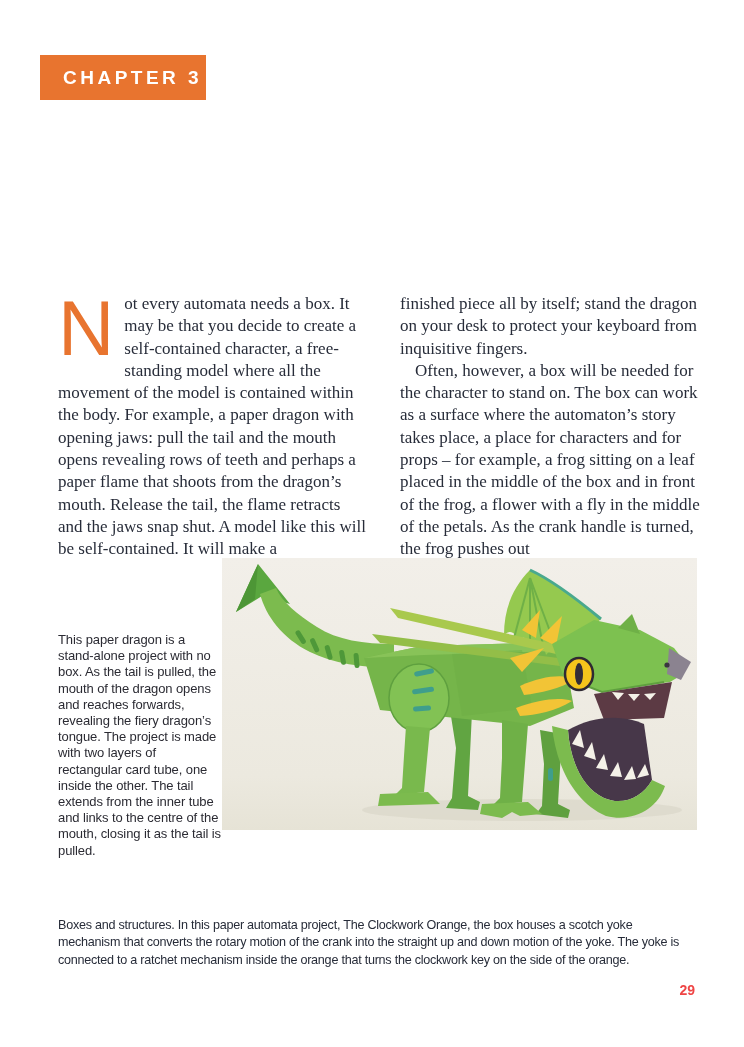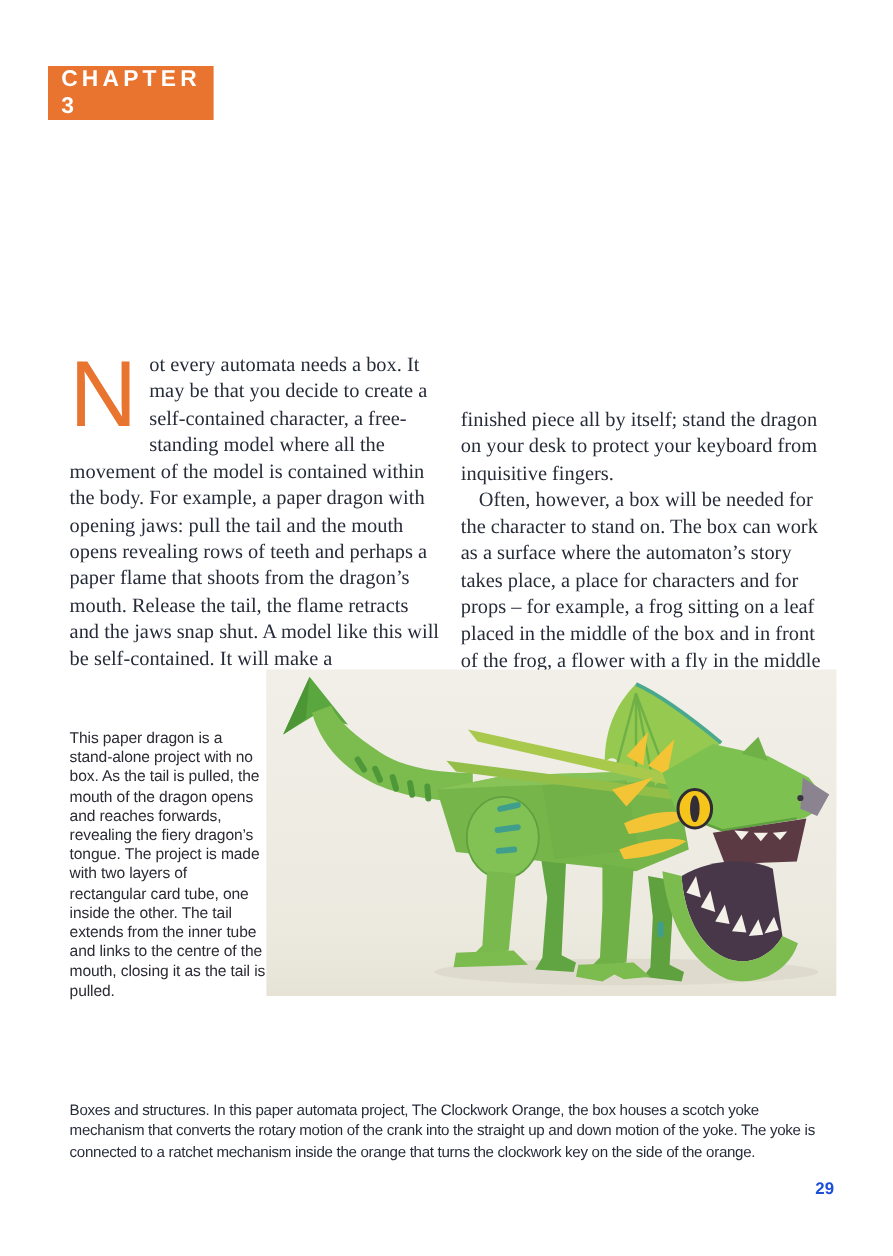--- a/index.html
+++ b/index.html
@@ -2,60 +2,60 @@
 <html><head>
 <meta charset="utf-8">
 <style>
   * { margin:0; padding:0; box-sizing:border-box; }
   html,body { background:#ffffff; }
   .page {
     position:relative; width:744px; height:1047px; background:#ffffff;
     font-family:"Liberation Serif", serif; overflow:hidden;
   }
   .chapter-banner {
-    position:absolute; left:40px; top:55px; width:138px; height:45px;
+    position:absolute; left:40px; top:55px; width:166px; height:45px;
     background:#E8742F; color:#ffffff; display:flex; align-items:center;
-    padding-left:11px; font-family:"Liberation Sans", sans-serif;
+    padding-left:23px; font-family:"Liberation Sans", sans-serif;
     font-weight:bold; font-size:19px; letter-spacing:3.5px;
   }
   .page-title {
     position:absolute; left:57px; top:150px; width:640px;
     font-family:"Liberation Sans", sans-serif; font-weight:bold;
     font-size:36px; letter-spacing:1.5px; color:#3C7EC1;
   }
   .body-col {
     position:absolute; top:293px; width:310px;
     font-size:17px; line-height:22.3px; color:#272C39; text-align:left;
   }
   .body-col.left  { left:58px; }
-  .body-col.right { left:384px;margin-top:46px; }
+  .body-col.right { left:400px; }
   .dropcap {
     float:left; font-family:"Liberation Sans", sans-serif;
     font-size:78px; line-height:62px; color:#E8742F;
     margin:4px 10px 2px 0; font-weight:normal;
   }
   .para-indent { text-indent:15px; display:block; }
   .photo {
     position:absolute; left:222px; top:558px; width:475px; height:272px;
     background:#EFECE5; overflow:hidden;
   }
   .side-caption {
-    position:absolute; left:58px; top:607px; width:164px;
+    position:absolute; left:58px; top:632px; width:164px;
     font-family:"Liberation Sans", sans-serif; font-size:13px;
     line-height:16.2px; letter-spacing:-0.1px; color:#2B2B33;
   }
   .bottom-caption {
     position:absolute; left:58px; top:917px; width:636px;
     font-family:"Liberation Sans", sans-serif; font-size:12.6px;
     line-height:17.3px; letter-spacing:-0.25px; color:#272C39;
   }
   .page-number {
     position:absolute; right:49px; top:982px;
     font-family:"Liberation Sans", sans-serif; font-weight:bold;
-    font-size:14px; color:#1d4ed8;
+    font-size:14px; color:#ef4444;
   }
 </style>
 </head>
 <body>
 
 <div class="page">
 
   <div class="chapter-banner">
     <span>CHAPTER 3</span>
   </div>

